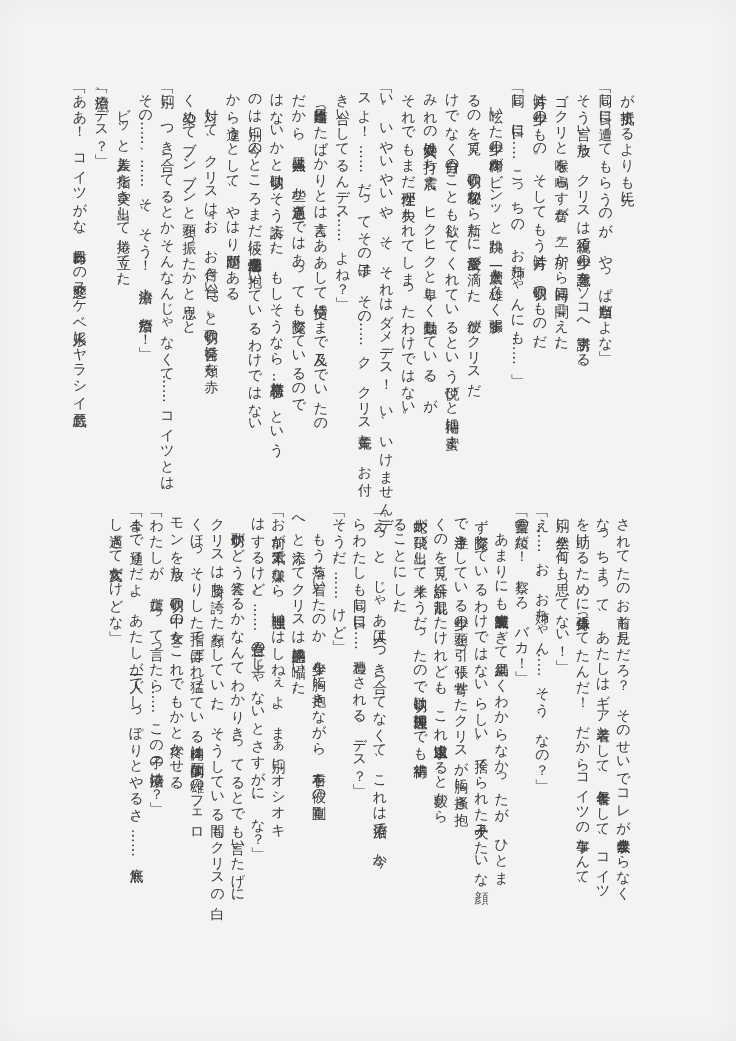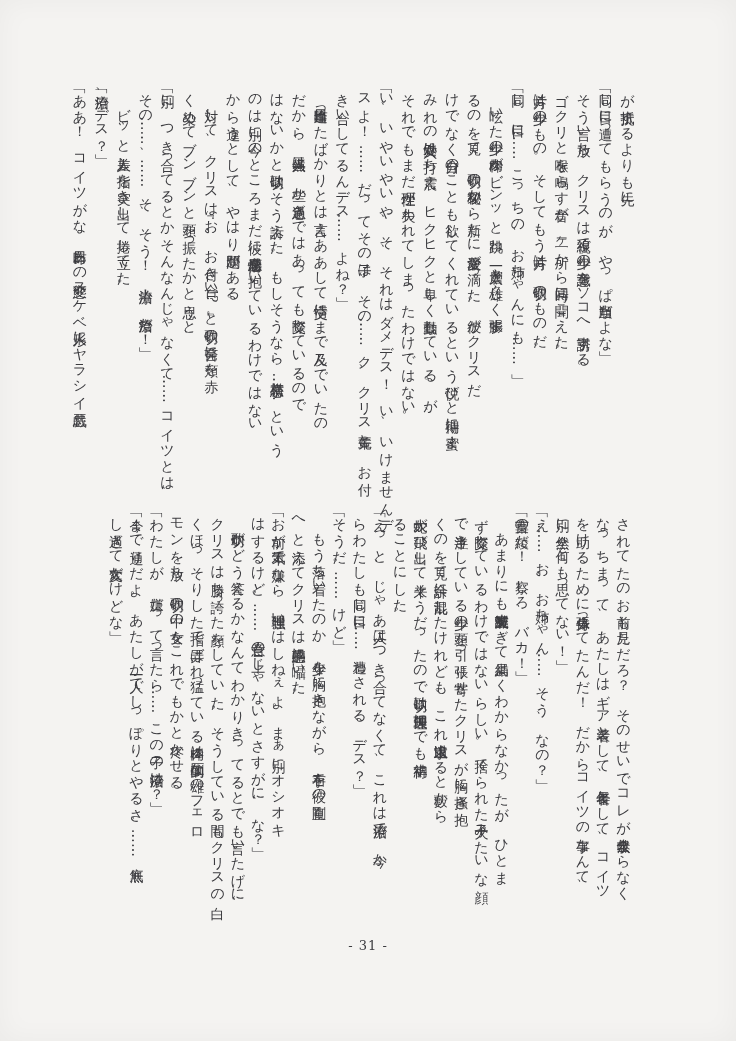--- a/index.html
+++ b/index.html
@@ -102,14 +102,13 @@
       <p>「お前が本気で嫌なら、無理強いはしねぇよ。まぁ別にオシオキ</p>
       <p>はするけど。……合意の上じゃないとさすがに、な？」</p>
       <p>　切歌がどう答えるかなんてわかりきってるとでも言いたげに、</p>
       <p>クリスは勝ち誇った顔をしていた。そうしている間もクリスの白</p>
       <p>くほっそりした指で弄ばれ猛っている肉棒は圧倒的な雄のフェロ</p>
       <p>モンを放ち、切歌の中の女をこれでもかと疼かせる。</p>
       <p>「わたしが、嫌だって言ったら……この子の治療は？」</p>
       <p>「今まで通りだよ。あたしが一人でしっぽりとやるさ。……底無</p>
       <p>し過ぎて大変だけどな」</p>
     </div>
-  <div class="pagenum">- 31 -</div>
 </div>
 
 </body></html>

